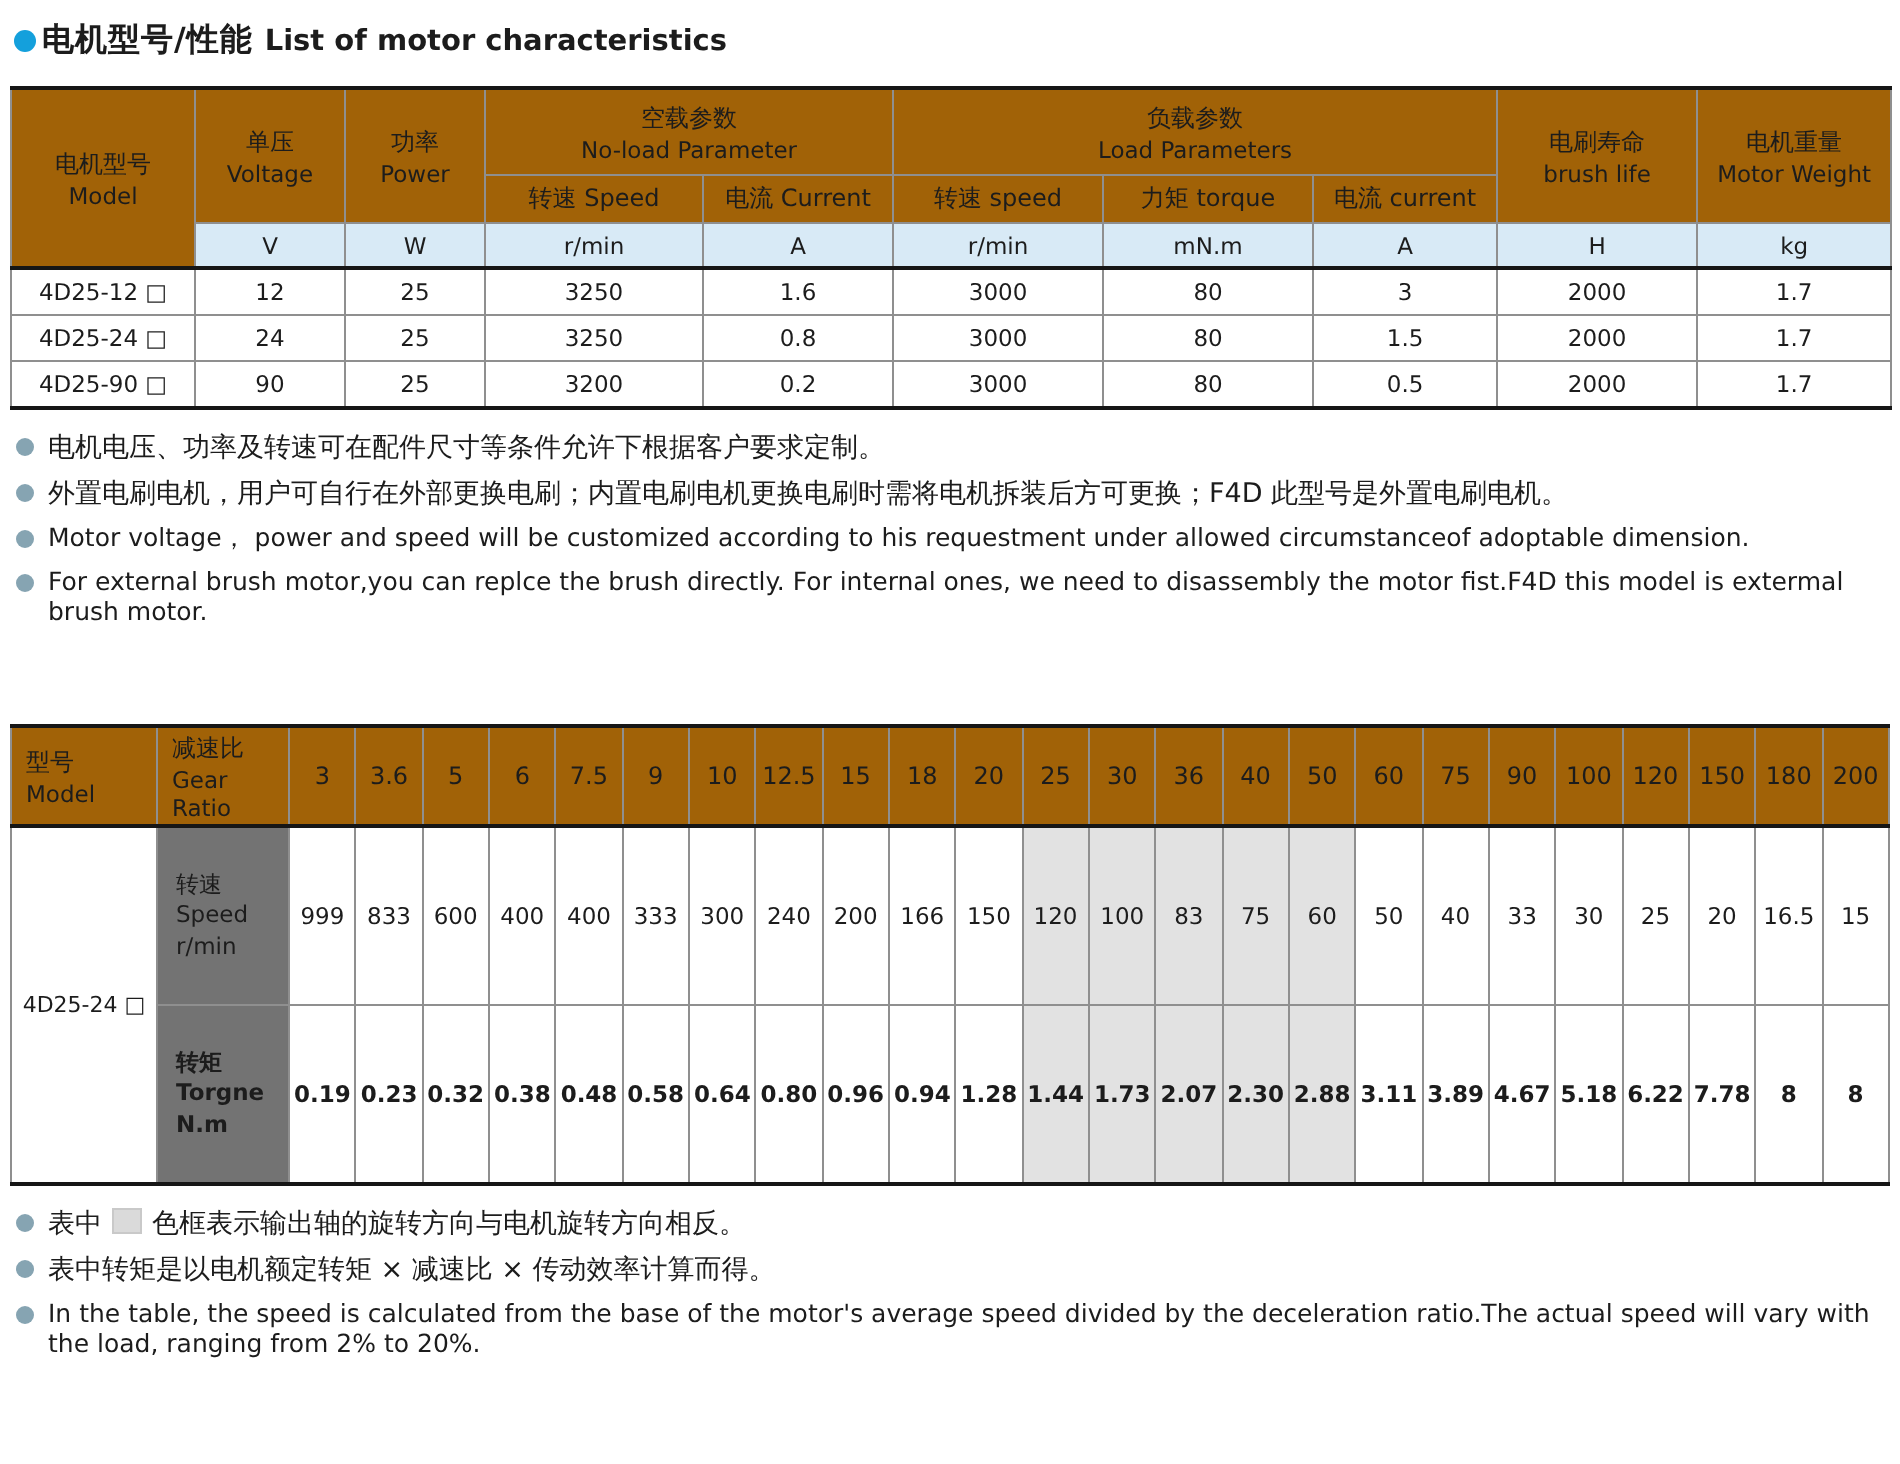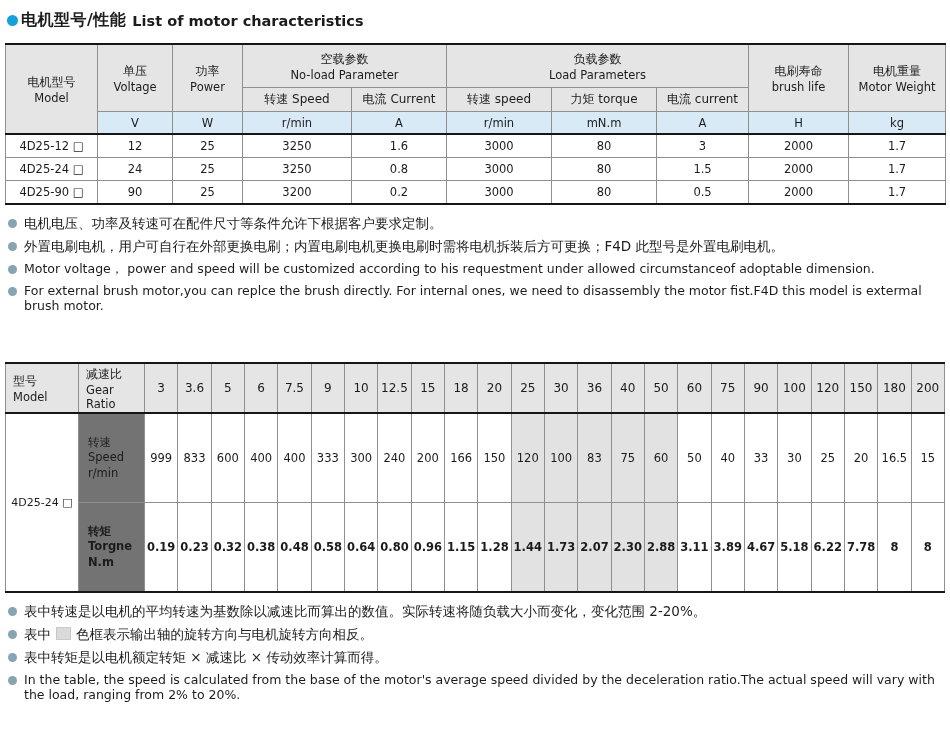--- a/index.html
+++ b/index.html
@@ -14,21 +14,21 @@
   .sec-title { display:flex; align-items:center; margin:4px 0 12px 2px; }
   .bullet { width:11px; height:11px; border-radius:50%; background:#14a0dc; flex:none; margin-right:3px; }
   .t-cn { font-size:16px; font-weight:bold; letter-spacing:0.5px; }
   .t-en { font-size:14.5px; font-weight:bold; margin-left:6px; }
 
   
   table { border-collapse:collapse; table-layout:fixed; width:940px;
           border-top:2px solid #161616; border-bottom:2px solid #161616; }
   th,td { border:1px solid #8f8f8f; text-align:center; vertical-align:middle;
           font-weight:normal; padding:1px 2px; font-size:12px; overflow:hidden; }
-  th { background:#e5e5e5; }
+  th { background:#a16207; }
   .en-sub { font-size:11.5px; }
 
   
   .t1 tr.row-a th { height:40px; }
   .t1 tr.row-b th { height:21px; }
   .t1 tr.units td { height:19px; background:#d8eaf6; border-bottom:2px solid #161616; font-size:11.5px; }
   .t1 th.model-h { border-bottom:2px solid #161616; }
   .t1 tr.data td { height:20px; font-size:11.5px; }
 
   
@@ -265,21 +265,21 @@
       </td>
     <td>0.19</td>
           <td>0.23</td>
           <td>0.32</td>
           <td>0.38</td>
           <td>0.48</td>
           <td>0.58</td>
           <td>0.64</td>
           <td>0.80</td>
           <td>0.96</td>
-          <td>1.15</td>
+          <td>0.94</td>
           <td>1.28</td>
           <td class="gray">1.44</td>
           <td class="gray">1.73</td>
           <td class="gray">2.07</td>
           <td class="gray">2.30</td>
           <td class="gray">2.88</td>
           <td>3.11</td>
           <td>3.89</td>
           <td>4.67</td>
           <td>5.18</td>
@@ -287,28 +287,24 @@
           <td>7.78</td>
           <td>8</td>
           <td>8</td>
         </tr>
   </tbody>
     </table>
 
   <div class="notes">
     <div class="note cn">
       <span class="nb"></span>
-      <span class="nt">表中转速是以电机的平均转速为基数除以减速比而算出的数值。实际转速将随负载大小而变化，变化范围 2-20%。</span>
+      <span class="nt"><span>表中</span><span class="inline-box"></span><span>色框表示输出轴的旋转方向与电机旋转方向相反。</span></span>
     </div>
     <div class="note cn">
       <span class="nb"></span>
-      <span class="nt"><span>表中</span><span class="inline-box"></span><span>色框表示输出轴的旋转方向与电机旋转方向相反。</span></span>
-    </div>
-    <div class="note cn">
-      <span class="nb"></span>
       <span class="nt">表中转矩是以电机额定转矩 × 减速比 × 传动效率计算而得。</span>
     </div>
     <div class="note en">
       <span class="nb"></span>
       <span class="nt">In the table, the speed is calculated from the base of the motor's average speed  divided by the deceleration ratio.The actual speed will vary with the load, ranging from 2% to 20%.</span>
     </div>
 
   </div>
 
 </div>

